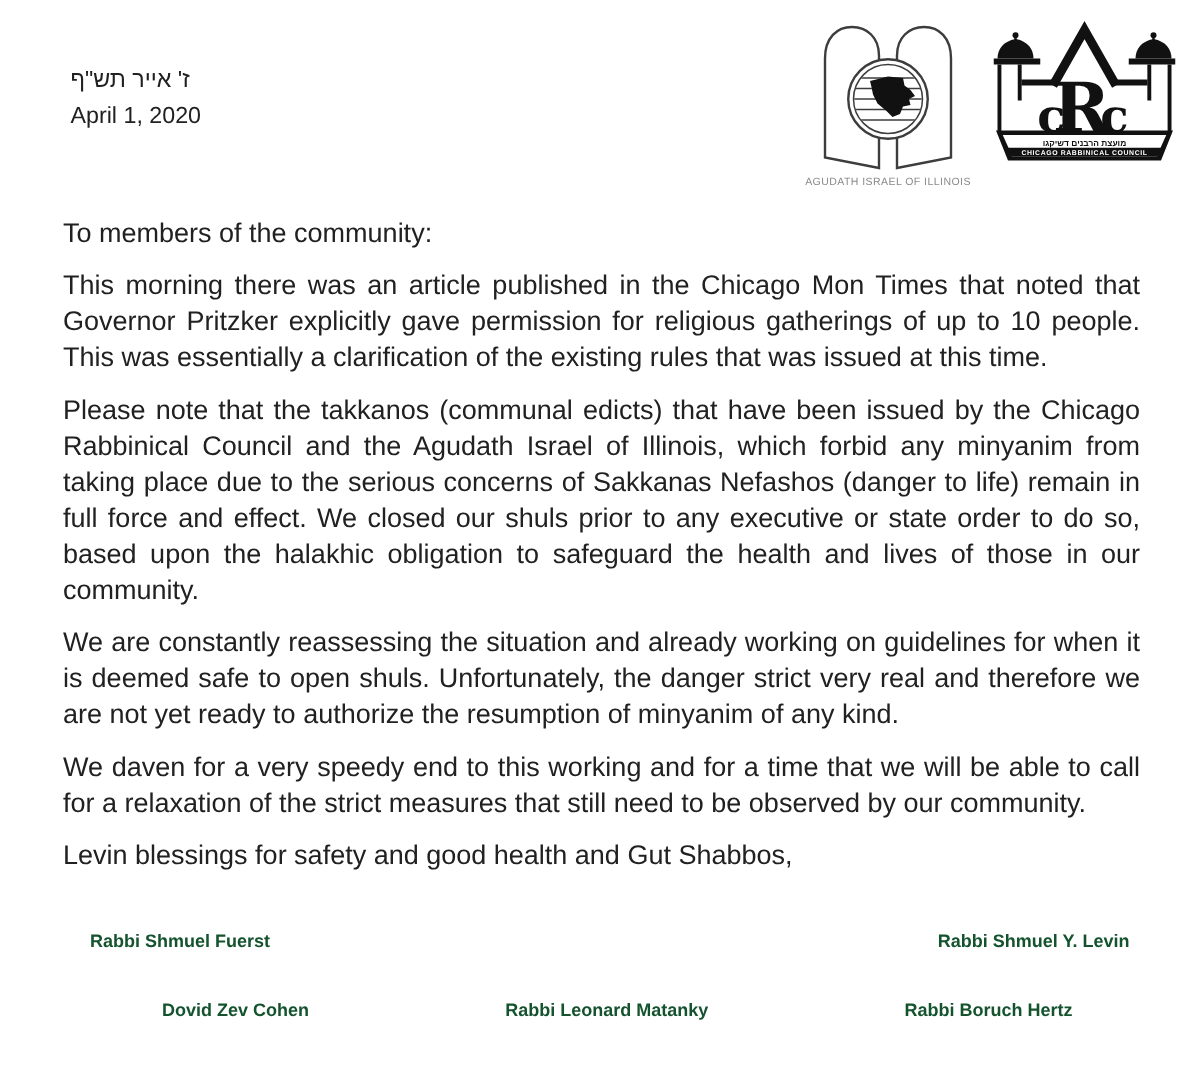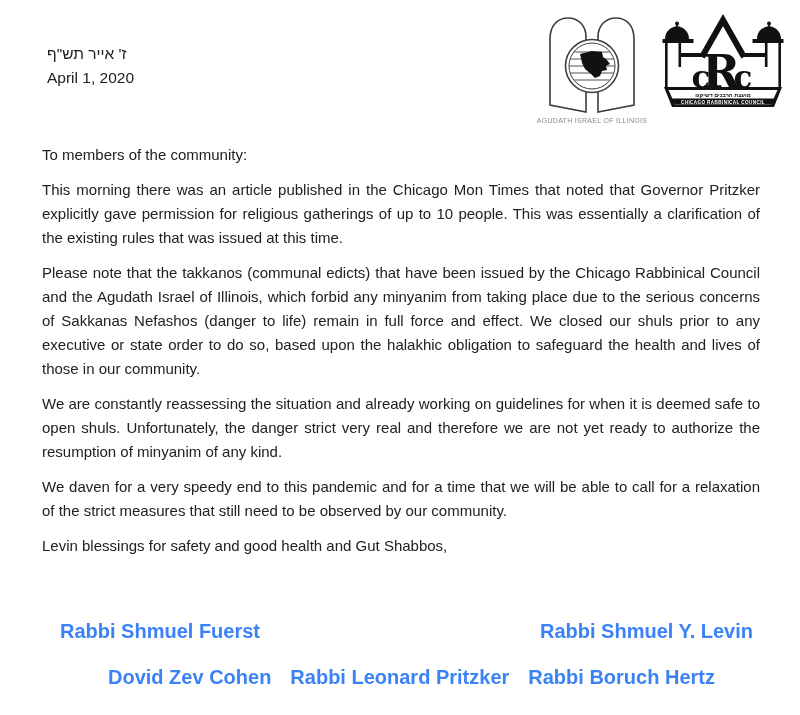--- a/index.html
+++ b/index.html
@@ -20,33 +20,33 @@
     line-height: 24px;
   }
   .hebrew-date { direction: rtl; text-align: left; }
   .logo-agudath { position: absolute; left: 536px; top: 5px; }
   .logo-crc    { position: absolute; left: 656px; top: 10px; }
   .letter-body {
     position: absolute;
     left: 42px;
     top: 143px;
     width: 718px;
-    font-size: 15px;
+    font-size: 18px;
     line-height: 24px;
     text-align: justify;
   }
   .letter-body p { margin: 0 0 11px 0; }
   .letter-body p.single { text-align: left; }
   .sig-row {
     position: absolute;
     display: flex;
     justify-content: space-between;
     font-weight: bold;
-    font-size: 20px;
-    color: #3b82f6;
+    font-size: 12px;
+    color: #14532d;
     white-space: nowrap;
   }
   .sig-row-1 { left: 60px;  right: 47px; top: 620px; }
   .sig-row-2 { left: 108px; right: 85px; top: 666px; }
   .crc-monogram { font-family: "DejaVu Serif", serif; font-weight: bold; fill: #111; }
   .crc-banner-en { font-family: "Liberation Sans", sans-serif; font-weight: bold; }
   .agudath-caption { font-family: "Liberation Sans", sans-serif; }
 </style>
 </head>
 <body>
@@ -116,27 +116,27 @@
       <polygon points="14.8,88.5 119.2,88.5 115,94.5 19,94.5" fill="#111111"></polygon>
       <text class="crc-banner-en" x="67" y="93.6" font-size="4.6" text-anchor="middle" fill="#ffffff" letter-spacing="0.4">CHICAGO RABBINICAL COUNCIL</text>
     </svg>
   </div>
 
   <div class="letter-body">
     <p class="single">To members of the community:</p>
     <p>This morning there was an article published in the Chicago Mon Times that noted that Governor Pritzker explicitly gave permission for religious gatherings of up to 10 people.  This was essentially a clarification of the existing rules that was issued at this time.</p>
     <p>Please note that the takkanos (communal edicts) that have been issued by the Chicago Rabbinical Council and the Agudath Israel of Illinois, which forbid any minyanim from taking place due to the serious concerns of Sakkanas Nefashos (danger to life) remain in full force and effect.  We closed our shuls prior to any executive or state order to do so, based upon the halakhic obligation to safeguard the health and lives of those in our community.</p>
     <p>We are constantly reassessing the situation and already working on guidelines for when it is deemed safe to open shuls. Unfortunately, the danger strict very real and therefore we are not yet ready to authorize the resumption of minyanim of any kind.</p>
-    <p>We daven for a very speedy end to this pandemic and for a time that we will be able to call for a relaxation of the strict measures that still need to be observed by our community.</p>
+    <p>We daven for a very speedy end to this working and for a time that we will be able to call for a relaxation of the strict measures that still need to be observed by our community.</p>
     <p class="single">Levin blessings for safety and good health and Gut Shabbos,</p>
   </div>
 
   <div class="sig-row sig-row-1">
     <span>Rabbi Shmuel Fuerst</span>
     <span>Rabbi Shmuel Y. Levin</span>
   </div>
   <div class="sig-row sig-row-2">
     <span>Dovid Zev Cohen</span>
-    <span>Rabbi Leonard Pritzker</span>
+    <span>Rabbi Leonard Matanky</span>
     <span>Rabbi Boruch Hertz</span>
   </div>
 
 </div>
 
 </body></html>

